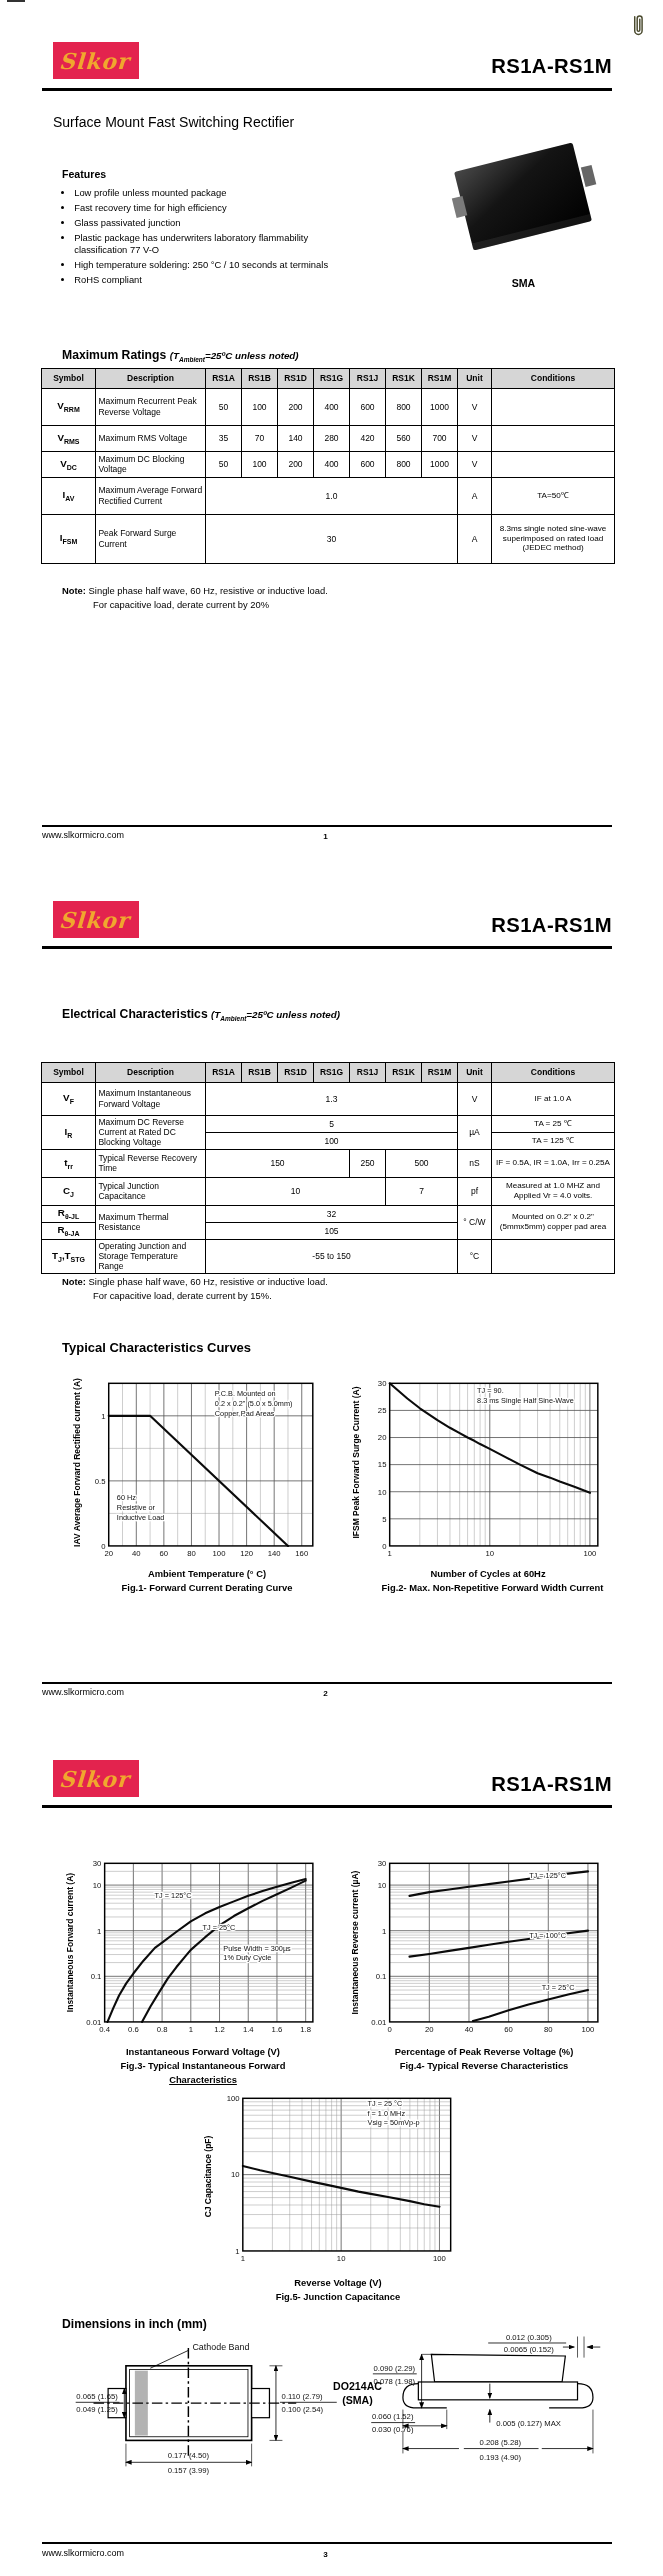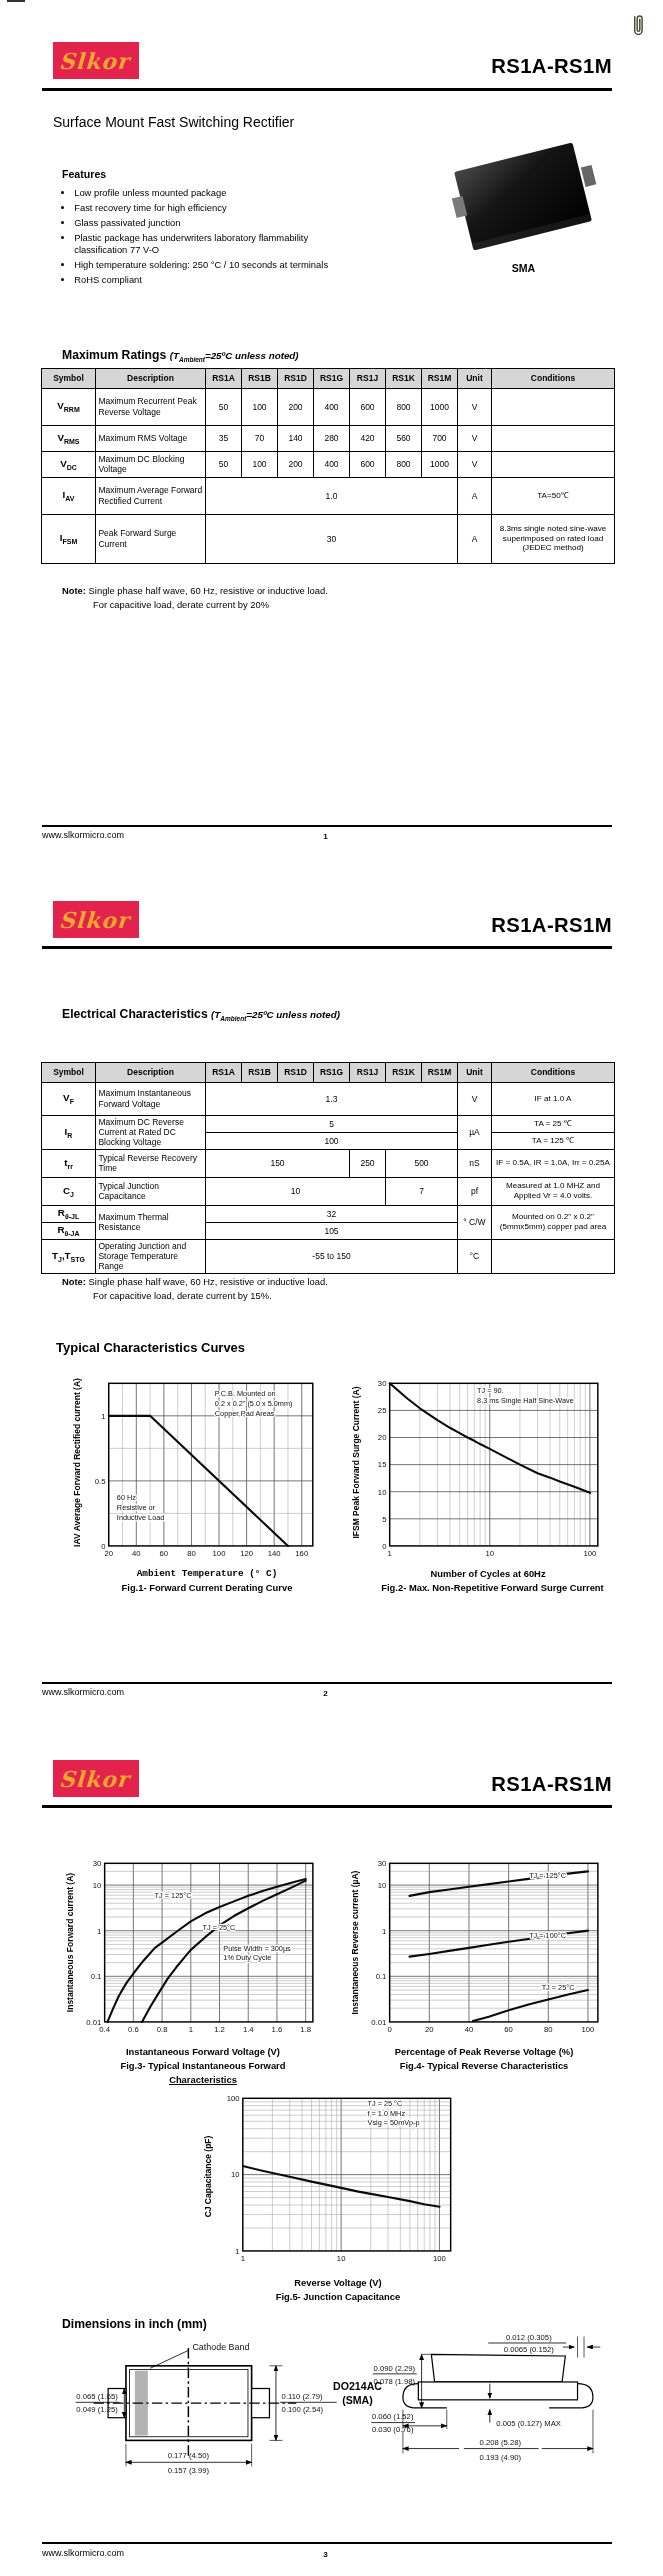--- a/index.html
+++ b/index.html
@@ -69,21 +69,21 @@
     <li>Plastic package has underwriters laboratory flammability classification 77 V-O</li>
     <li>High temperature soldering: 250 °C / 10 seconds at terminals</li>
     <li>RoHS compliant</li>
   </ul>
 
   <div class="abs" style="left:451px;top:143px;width:145px;height:122px;">
     <div class="pkg-body"></div>
     <div class="pkg-tab1"></div>
     <div class="pkg-tab2"></div>
   </div>
-  <div class="abs sma-label" style="left:451px;top:262px;width:145px;text-align:center;">SMA</div>
+  <div class="abs sma-label" style="left:451px;top:277px;width:145px;text-align:center;">SMA</div>
 
   <div class="abs h2" style="left:62px;top:348px;">
     <span>Maximum Ratings</span>
     <span class="cond">
       <span>(T</span><sub style="font-size:6.5px;">Ambient</sub><span>=25ºC unless noted)</span>
     </span>
   </div>
 
   <table class="dtable abs" style="left:41px;top:368px;">
     <colgroup>
@@ -273,21 +273,21 @@
       <td class="condcell"></td>
     </tr>
   </tbody>
     </table>
 
   <div class="abs note" style="left:62px;top:1275px;width:350px;">
     <span class="b">Note:</span> <span>Single phase half wave, 60 Hz, resistive or inductive load.</span><br>
     <span style="margin-left:31px;">For capacitive load, derate current by 15%.</span>
   </div>
 
-  <div class="abs hcurves" style="left:56px;top:1340px;text-align:right;">Typical Characteristics Curves</div>
+  <div class="abs hcurves" style="left:62px;top:1340px;text-align:right;">Typical Characteristics Curves</div>
 
   <div class="ylab" style="left:72px;top:1547px;width:169px;">IAV Average Forward Rectified current (A)</div>
   <svg class="abs" style="left:81px;top:1376px;" width="240" height="187" viewBox="0 0 295 230">
       <line x1="50.95945945945946" y1="9" x2="50.95945945945946" y2="209" stroke="#999" stroke-width="0.6"></line>
       <line x1="67.91891891891892" y1="9" x2="67.91891891891892" y2="209" stroke="#555" stroke-width="1"></line>
       <line x1="84.87837837837839" y1="9" x2="84.87837837837839" y2="209" stroke="#999" stroke-width="0.6"></line>
       <line x1="101.83783783783784" y1="9" x2="101.83783783783784" y2="209" stroke="#555" stroke-width="1"></line>
       <line x1="118.79729729729729" y1="9" x2="118.79729729729729" y2="209" stroke="#999" stroke-width="0.6"></line>
       <line x1="135.75675675675677" y1="9" x2="135.75675675675677" y2="209" stroke="#555" stroke-width="1"></line>
       <line x1="152.7162162162162" y1="9" x2="152.7162162162162" y2="209" stroke="#999" stroke-width="0.6"></line>
@@ -315,21 +315,21 @@
       <text x="30" y="212.5" text-anchor="end" font-size="9.5" fill="#111">0</text>
       <text x="30" y="132.5" text-anchor="end" font-size="9.5" fill="#111">0.5</text>
       <text x="30" y="52.5" text-anchor="end" font-size="9.5" fill="#111">1</text>
       <text x="164.52" y="25" font-size="9" fill="#111" stroke="#fff" stroke-width="3" paint-order="stroke">P.C.B. Mounted on</text>
       <text x="164.52" y="37" font-size="9" fill="#111" stroke="#fff" stroke-width="3" paint-order="stroke">0.2 x 0.2" (5.0 x 5.0mm)</text>
       <text x="164.52" y="49" font-size="9" fill="#111" stroke="#fff" stroke-width="3" paint-order="stroke">Copper Pad Areas</text>
       <text x="44.04" y="153" font-size="9" fill="#111" stroke="#fff" stroke-width="3" paint-order="stroke">60 Hz</text>
       <text x="44.04" y="165" font-size="9" fill="#111" stroke="#fff" stroke-width="3" paint-order="stroke">Resistive or</text>
       <text x="44.04" y="177" font-size="9" fill="#111" stroke="#fff" stroke-width="3" paint-order="stroke">Inductive Load</text>
     </svg>
-  <div class="xcap" style="left:89px;top:1568px;width:236px;font-family:Liberation Mono, monospace;">Ambient Temperature (° C)</div>
+  <div class="xcap" style="left:89px;top:1568px;width:236px;">Ambient Temperature (° C)</div>
   <div class="xcap" style="left:73px;top:1582px;width:268px;">Fig.1- Forward Current Derating Curve</div>
 
   <div class="ylab" style="left:351px;top:1547px;width:169px;">IFSM Peak Forward Surge Current (A)</div>
   <svg class="abs" style="left:362px;top:1376px;" width="244" height="187" viewBox="0 0 300 230">
       <line x1="71.0644353571733" y1="9" x2="71.0644353571733" y2="209" stroke="#999" stroke-width="0.6"></line>
       <line x1="92.74574015152301" y1="9" x2="92.74574015152301" y2="209" stroke="#999" stroke-width="0.6"></line>
       <line x1="108.12887071434658" y1="9" x2="108.12887071434658" y2="209" stroke="#999" stroke-width="0.6"></line>
       <line x1="120.06095377695716" y1="9" x2="120.06095377695716" y2="209" stroke="#999" stroke-width="0.6"></line>
       <line x1="129.8101755086963" y1="9" x2="129.8101755086963" y2="209" stroke="#999" stroke-width="0.6"></line>
       <line x1="138.0530250332463" y1="9" x2="138.0530250332463" y2="209" stroke="#999" stroke-width="0.6"></line>
@@ -359,21 +359,21 @@
       <text x="30" y="179.16666666666669" text-anchor="end" font-size="9.5" fill="#111">5</text>
       <text x="30" y="145.83333333333334" text-anchor="end" font-size="9.5" fill="#111">10</text>
       <text x="30" y="112.5" text-anchor="end" font-size="9.5" fill="#111">15</text>
       <text x="30" y="79.16666666666669" text-anchor="end" font-size="9.5" fill="#111">20</text>
       <text x="30" y="45.833333333333314" text-anchor="end" font-size="9.5" fill="#111">25</text>
       <text x="30" y="12.5" text-anchor="end" font-size="9.5" fill="#111">30</text>
       <text x="141.51999999999998" y="21" font-size="9" fill="#111" stroke="#fff" stroke-width="3" paint-order="stroke">TJ = 90.</text>
       <text x="141.51999999999998" y="33" font-size="9" fill="#111" stroke="#fff" stroke-width="3" paint-order="stroke">8.3 ms Single Half Sine-Wave</text>
     </svg>
   <div class="xcap" style="left:370px;top:1568px;width:236px;">Number of Cycles at 60Hz</div>
-  <div class="xcap" style="left:342px;top:1582px;width:301px;">Fig.2- Max. Non-Repetitive Forward Surge Current</div>
+  <div class="xcap" style="left:342px;top:1582px;width:301px;">Fig.2- Max. Non-Repetitive Forward Width Current</div>
 
   <div class="abs foot-rule" style="left:42px;top:1682px;width:570px;"></div>
   <div class="abs site" style="left:42px;top:1687px;">www.slkormicro.com</div>
   <div class="abs pgnum" style="left:301px;top:1689px;width:49px;">2</div>
 
   <div class="abs logo" style="left:53px;top:1760px;">
     <span>Slkor</span>
   </div>
   <div class="abs part-title" style="left:366px;top:1773px;width:246px;">RS1A-RS1M</div>
   <div class="abs hdr-rule" style="left:42px;top:1805px;width:570px;"></div>

